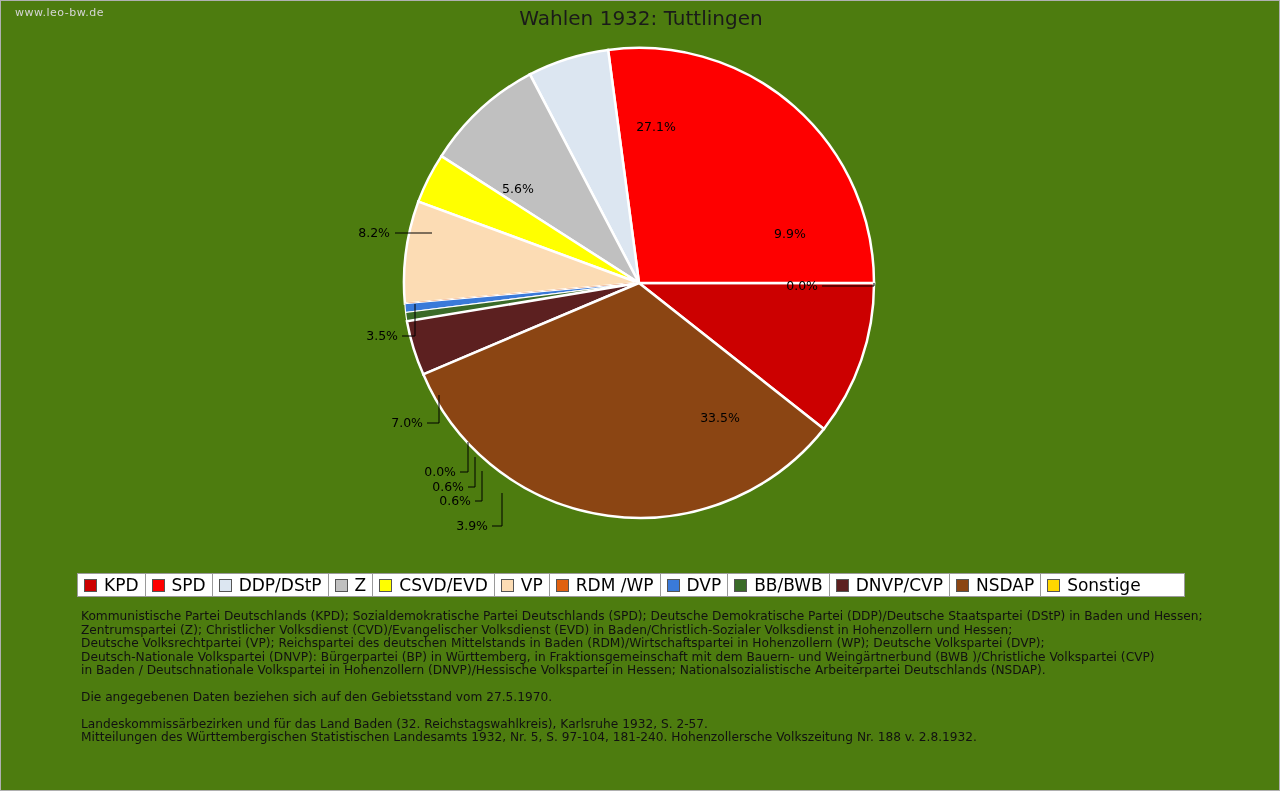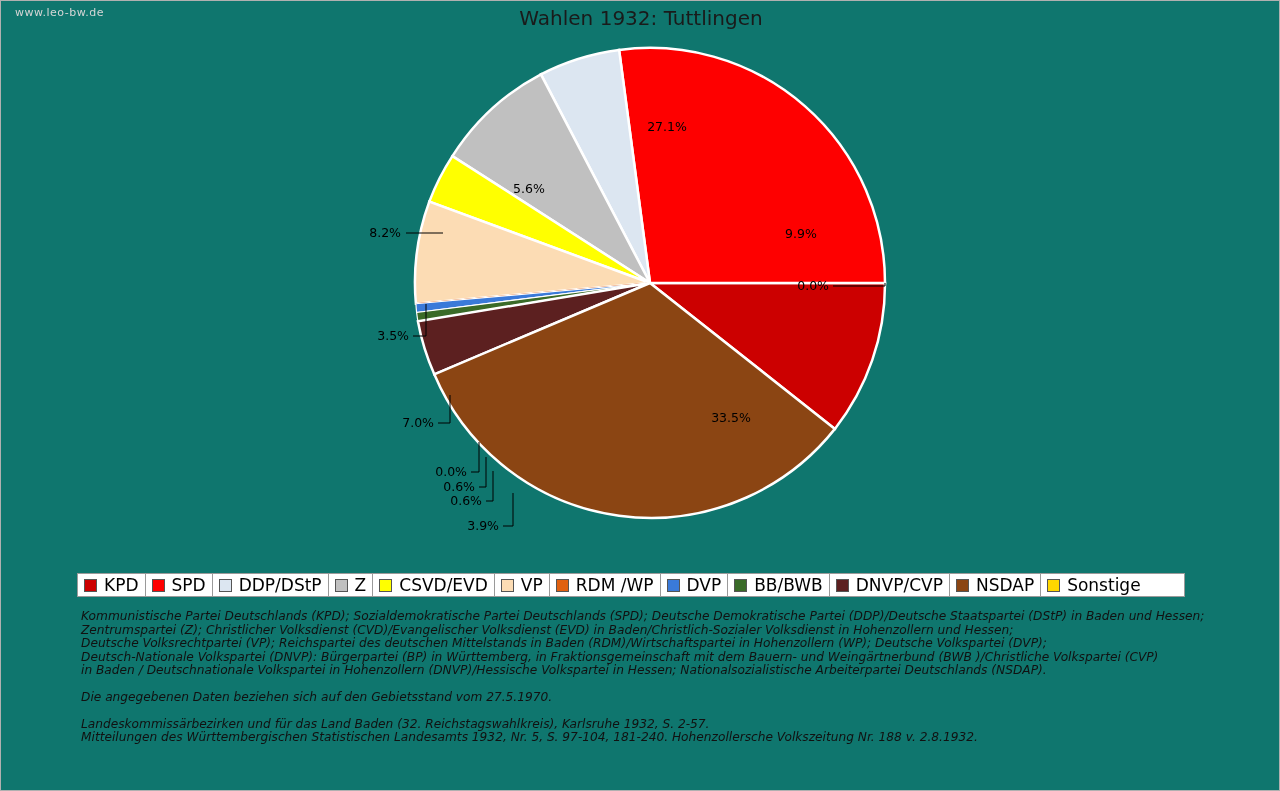--- a/index.html
+++ b/index.html
@@ -14,21 +14,21 @@
     color: #000000;
     overflow: hidden;
     position: relative;
   }
   #page {
     position: absolute;
     left: 0; top: 0;
     width: 1280px; height: 791px;
     border: 1px solid #b0b0b0;
     box-sizing: border-box;
-    background: #0f766e;
+    background: #4d7c0f;
   }
   #watermark {
     position: absolute;
     left: 14px;
     top: 5px;
     font-size: 11px;
     color: #d6d6d6;
     letter-spacing: 0.5px;
     user-select: none;
   }
@@ -36,21 +36,21 @@
     position: absolute;
     top: 5px;
     left: 0;
     width: 1280px;
     text-align: center;
     font-size: 20px;
     color: #1a1a1a;
   }
   #pie-area {
     position: absolute;
-    left: 12px;
+    left: 1px;
     top: 30px;
     width: 1206px;
     height: 530px;
   }
   #pie-svg {
     position: absolute;
     left: 0; top: 0;
   }
   .pct-label {
     font-size: 12.5px;
@@ -104,21 +104,20 @@
     width: 1150px;
     font-size: 12.2px;
     line-height: 13.6px;
     color: #111;
   }
   .note-block {
     margin-bottom: 13px;
   }
   .note-line {
     white-space: nowrap;
-    font-style: italic;
   }
 </style>
 </head>
 <body>
 
 <div id="page">
 
   <div id="watermark">www.leo-bw.de</div>
 
   <div id="chart-title">Wahlen 1932: Tuttlingen</div>

